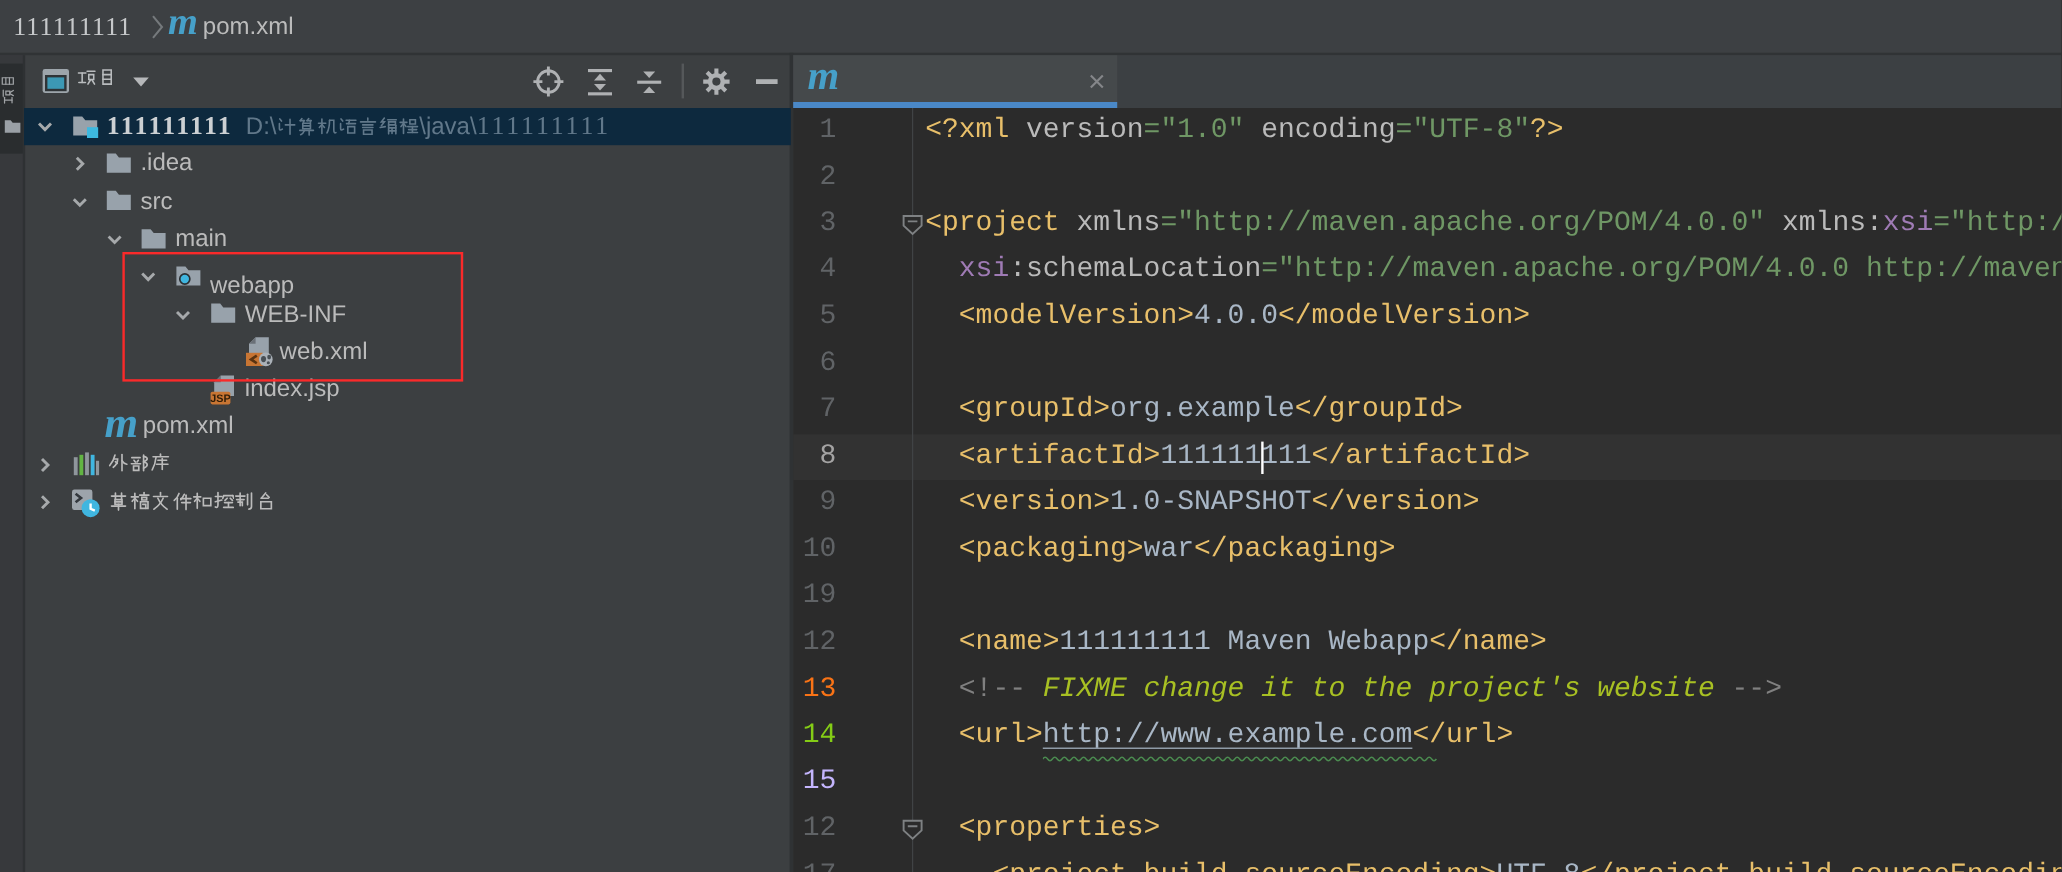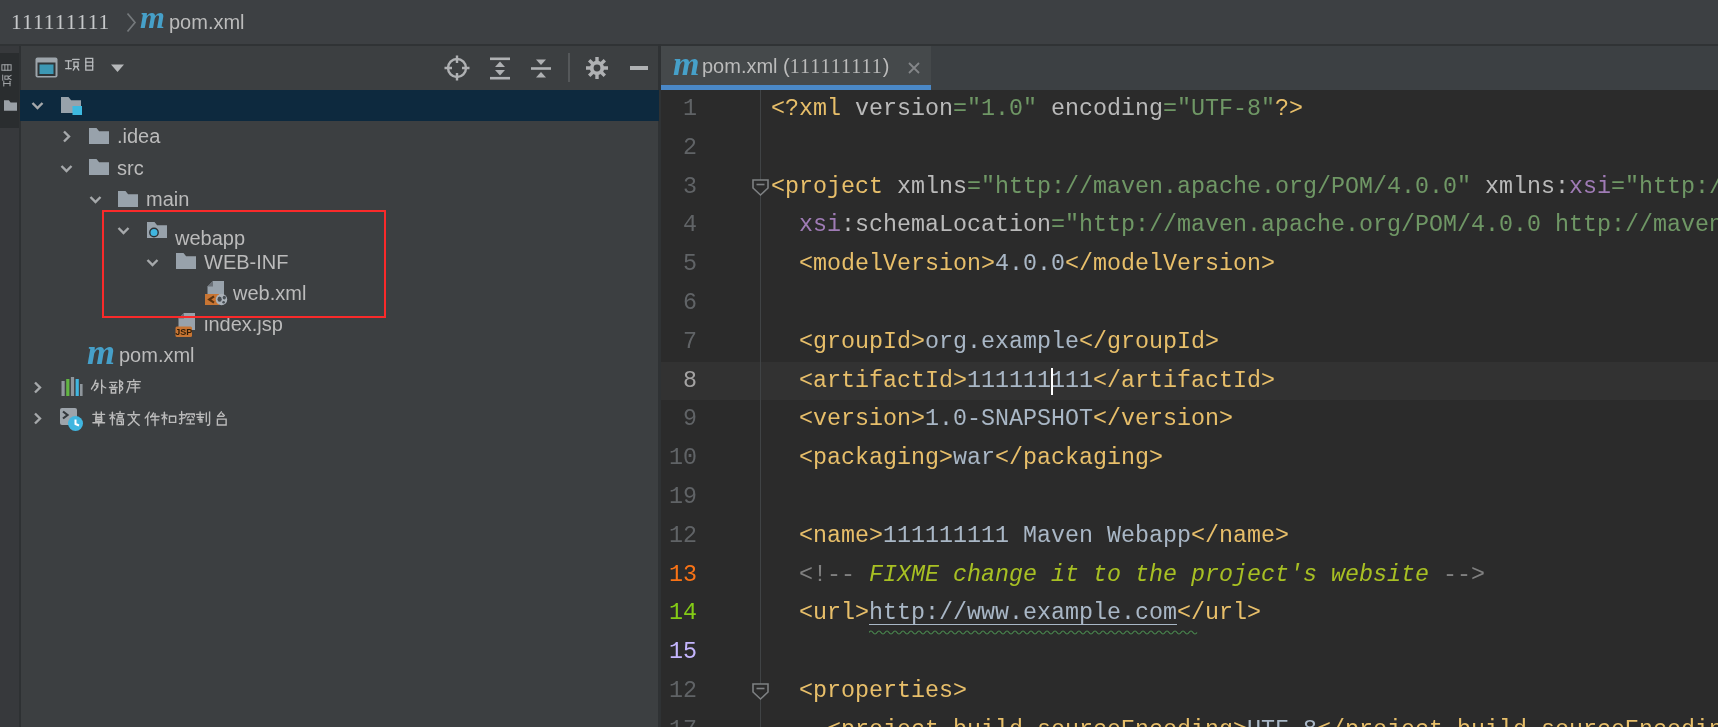--- a/index.html
+++ b/index.html
@@ -255,20 +255,35 @@
     </svg>
     <div class="abs" style="left:630px;top:66px;width:18px;height:3.6px;background:#afb1b3"></div>
   <div class="abs" style="left:20px;top:90px;width:639px;height:31px;background:#0d293e"></div>
     <svg class="abs" style="left:29.5px;top:98.15px" width="15" height="15" viewBox="0 0 15 15">
       <polyline points="2.5,5 7.5,10 12.5,5" fill="none" stroke="#a6a9ab" stroke-width="2.4"></polyline>
     </svg>
     <svg class="abs" style="left:60px;top:94.65px" width="22" height="20" viewBox="0 0 22 20">
       <path d="M1 2 h7.5 l2.6 3.2 H21 V18 H1 Z" fill="#98a2ab"></path>
       <rect x="12.5" y="11" width="9.5" height="9" fill="#3db9e0"></rect>
     </svg>
+    <div class="abs tl" style="left:89px;top:90.0px;height:31.3px;line-height:31.3px"><span class="digits b" style="color:#ccd0d3;font-size:21.5px;letter-spacing:2px">111111111</span><span style="display:inline-block;width:5px"></span> <span style="color:#61788a">D:\<svg class="ck" width="17" height="17" viewBox="0 0 24 24" style="vertical-align:-2px;color:#61788a;">
+          <use href="#c8ba1"></use>
+        </svg><svg class="ck" width="17" height="17" viewBox="0 0 24 24" style="vertical-align:-2px;color:#61788a;">
+          <use href="#c7b97"></use>
+        </svg><svg class="ck" width="17" height="17" viewBox="0 0 24 24" style="vertical-align:-2px;color:#61788a;">
+          <use href="#c673a"></use>
+        </svg><svg class="ck" width="17" height="17" viewBox="0 0 24 24" style="vertical-align:-2px;color:#61788a;">
+          <use href="#c8bed"></use>
+        </svg><svg class="ck" width="17" height="17" viewBox="0 0 24 24" style="vertical-align:-2px;color:#61788a;">
+          <use href="#c8a00"></use>
+        </svg><svg class="ck" width="17" height="17" viewBox="0 0 24 24" style="vertical-align:-2px;color:#61788a;">
+          <use href="#c7f16"></use>
+        </svg><svg class="ck" width="17" height="17" viewBox="0 0 24 24" style="vertical-align:-2px;color:#61788a;">
+          <use href="#c7a0b"></use>
+        </svg>\java\<span class="digits" style="font-size:21.5px;letter-spacing:2.4px">111111111</span></span></div>
     <svg class="abs" style="left:58.5px;top:129.45px" width="15" height="15" viewBox="0 0 15 15">
       <polyline points="5,2.5 10,7.5 5,12.5" fill="none" stroke="#a6a9ab" stroke-width="2.4"></polyline>
     </svg>
     <svg class="abs" style="left:88px;top:125.94999999999999px" width="22" height="20" viewBox="0 0 22 20">
       <path d="M1 2 h7.5 l2.6 3.2 H21 V18 H1 Z" fill="#98a2ab"></path>
     </svg>
     <div class="abs tl" style="left:117px;top:121.3px;height:31.3px;line-height:31.3px">.idea</div>
     <svg class="abs" style="left:58.5px;top:160.75px" width="15" height="15" viewBox="0 0 15 15">
       <polyline points="2.5,5 7.5,10 12.5,5" fill="none" stroke="#a6a9ab" stroke-width="2.4"></polyline>
     </svg>
@@ -358,21 +373,20 @@
         <use href="#c63a7"></use>
       </svg><svg class="ck" width="17.5" height="17.5" viewBox="0 0 24 24" style="vertical-align:-2px;">
         <use href="#c5236"></use>
       </svg><svg class="ck" width="17.5" height="17.5" viewBox="0 0 24 24" style="vertical-align:-2px;">
         <use href="#c53f0"></use>
       </svg></div>
     <div class="abs" style="left:102px;top:210px;width:284px;height:108px;border:2.5px solid #fa2a2a"></div>
   <div class="abs" style="left:661px;top:46px;width:270px;height:44px;background:#45494b"></div>
     <div class="abs" style="left:661px;top:85px;width:270px;height:5px;background:#4a88c7"></div>
     <div class="abs mvn" style="left:673px;top:45px;font-size:34px">m</div>
-    <div class="abs" style="left:702px;top:46px;height:40px;line-height:40px;font-size:20px;color:#bbbbbb">pom.xml (<span class="digits" style="font-size:20px;letter-spacing:1px">111111111</span>)</div>
     <svg class="abs" style="left:906px;top:60px" width="16" height="16" viewBox="0 0 16 16">
       <path d="M3 3 L13 13 M13 3 L3 13" stroke="#848689" stroke-width="1.8"></path>
     </svg>
     <div class="abs" style="left:661px;top:361.59999999999997px;width:1057px;height:38.8px;background:#323232"></div>
     <div class="abs mono" style="left:642px;top:90px;width:55px;text-align:right;font-size:23.33px">
       <div style="height:38.8px;line-height:38.8px;color:#606366">1</div>
       <div style="height:38.8px;line-height:38.8px;color:#606366">2</div>
       <div style="height:38.8px;line-height:38.8px;color:#606366">3</div>
       <div style="height:38.8px;line-height:38.8px;color:#606366">4</div>
       <div style="height:38.8px;line-height:38.8px;color:#606366">5</div>

